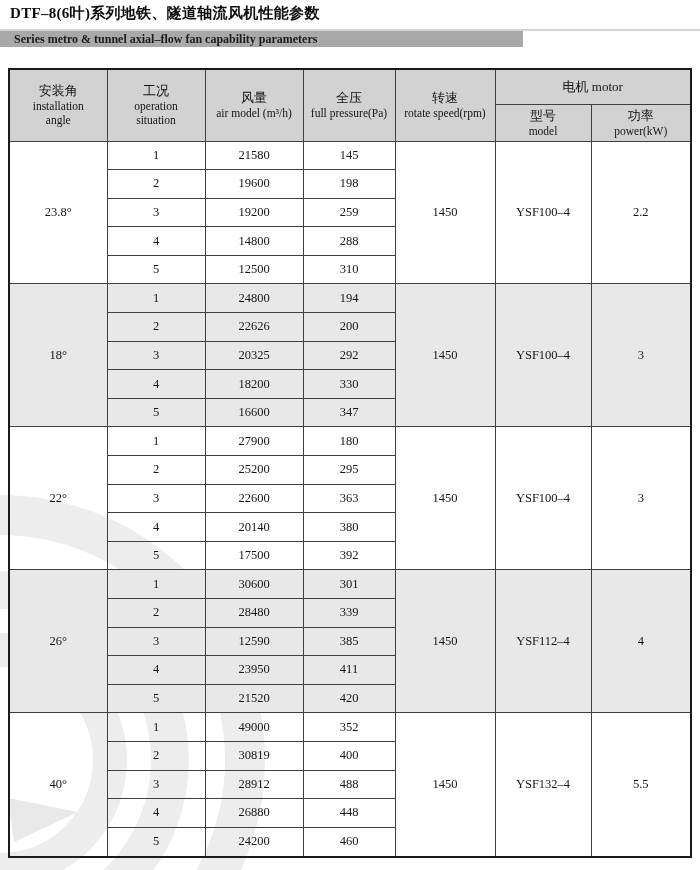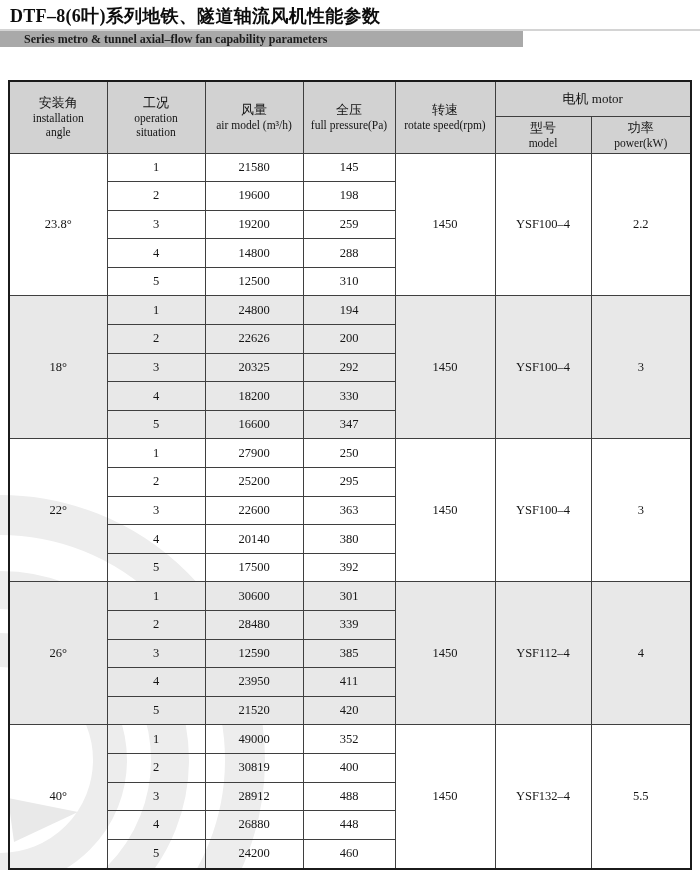--- a/index.html
+++ b/index.html
@@ -25,21 +25,21 @@
     height: 390px;
     z-index: 0;
     pointer-events: none;
   }
 
   
   .page-title {
     position: absolute;
     left: 10px;
     top: 4px;
-    font-size: 18px;
+    font-size: 15px;
     font-weight: bold;
     letter-spacing: 0.3px;
     color: #0d0d0d;
     white-space: nowrap;
     z-index: 2;
   }
   .top-rule {
     position: absolute;
     left: 0;
     top: 29px;
@@ -53,38 +53,37 @@
     left: 0;
     top: 31px;
     width: 523px;
     height: 16px;
     line-height: 16px;
     background: #a9a9a9;
     z-index: 2;
   }
   .subtitle-bar .subtitle-text {
     display: block;
-    padding-left: 24px;
+    padding-left: 14px;
     font-size: 12px;
     font-weight: bold;
     color: #1c1c1c;
     white-space: nowrap;
   }
 
   
   table.param-table {
     position: absolute;
     left: 8px;
     top: 68px;
     width: 682px;
     height: 790px;
     border-collapse: collapse;
     table-layout: fixed;
     z-index: 1;
-    margin-top: 12px;
   }
   .param-table th,
   .param-table td {
     border: 1px solid #3f3f3f;
     text-align: center;
     vertical-align: middle;
     padding: 0;
   }
   table.param-table {
     border: 2px solid #1b1b1b;
@@ -245,21 +244,21 @@
       </tr>
       <tr class="shaded">
         <td>5</td>
         <td>16600</td>
         <td>347</td>
       </tr>
       <tr>
         <td rowspan="5">22°</td>
         <td>1</td>
         <td>27900</td>
-        <td>250</td>
+        <td>180</td>
         <td rowspan="5">1450</td>
         <td rowspan="5">YSF100–4</td>
         <td rowspan="5">3</td>
       </tr>
       <tr>
         <td>2</td>
         <td>25200</td>
         <td>295</td>
       </tr>
       <tr>

